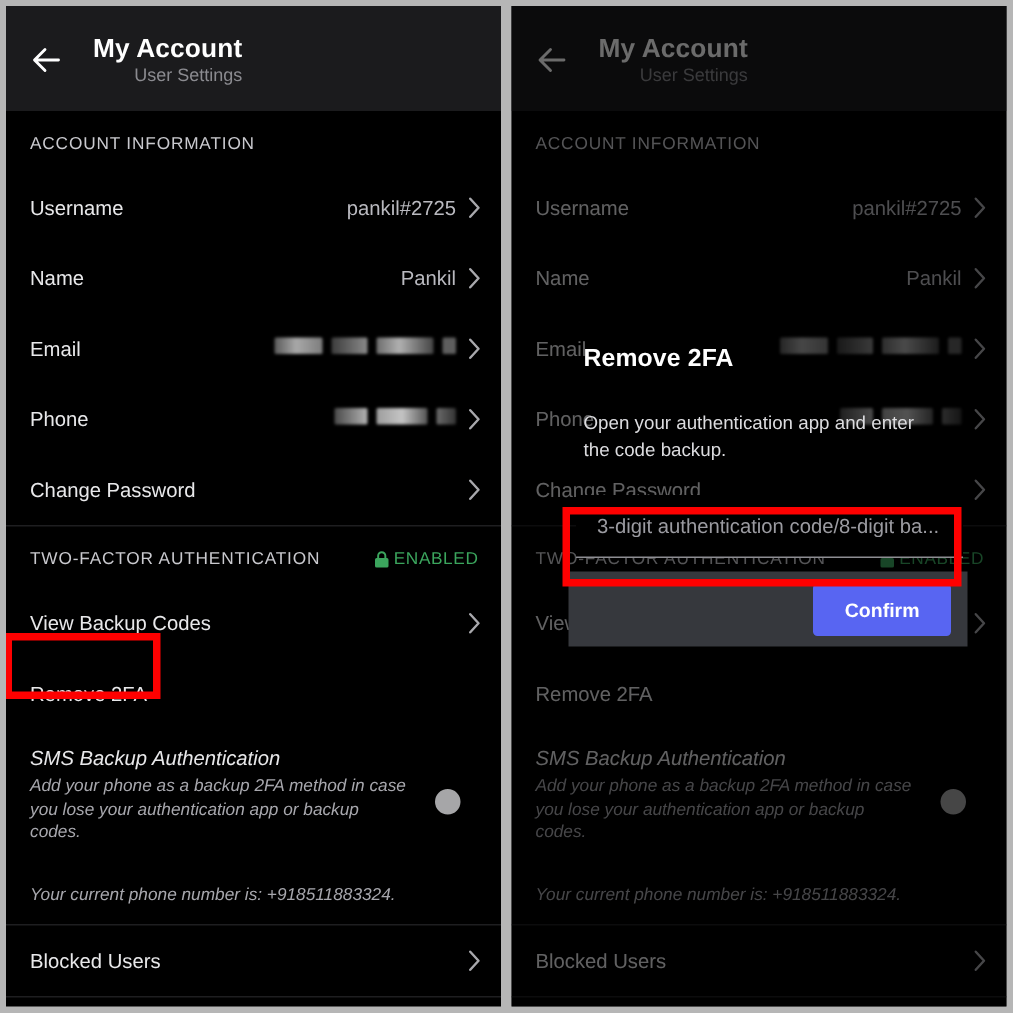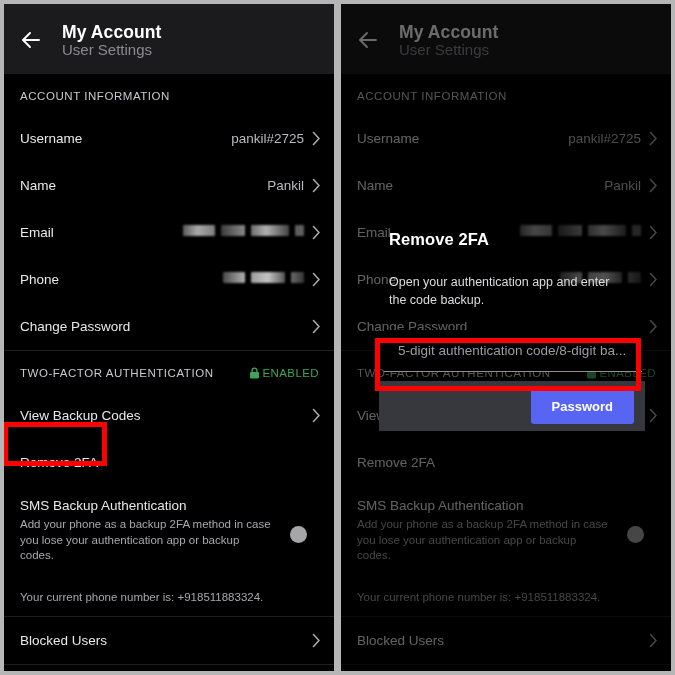--- a/index.html
+++ b/index.html
@@ -27,21 +27,21 @@
     height:70px;background:#1b1b1d;
     display:flex;align-items:center;padding-left:14px;box-sizing:border-box;
   }
   .back-ico{
     width:26px;height:26px;flex:0 0 auto;margin-right:18px;margin-top:2px;
     display:flex;align-items:center;justify-content:center;
   }
   .back-ico svg{display:block;}
   .apptitles{display:flex;flex-direction:column;justify-content:center;margin-top:1px;}
   .apptitle{font-size:17.5px;font-weight:bold;color:#ffffff;letter-spacing:.1px;line-height:20px;}
-  .appsub{font-size:15px;color:#8b8b90;line-height:14px;margin-top:1px;}
+  .appsub{font-size:12px;color:#8b8b90;line-height:14px;margin-top:1px;text-align:right;}
 
   
   .scroll{position:relative;}
   .sec-head{
     font-size:11.5px;color:#c9c9ce;letter-spacing:.55px;
     padding:16px 5px 13px 16px;
   }
   .sec-head.mgmt{padding-top:17px;}
   .hr{height:1px;background:#1e1e20;margin:0;}
 
@@ -64,21 +64,21 @@
     display:flex;align-items:center;justify-content:space-between;
     padding-right:15px;
   }
   .badge{display:flex;align-items:center;gap:3px;}
   .badge .lbl{font-size:11.5px;color:#3ba55d;letter-spacing:.4px;}
   .lock-ico{width:11px;height:12px;}
   .lock-ico svg{display:block;}
 
   
   .sms{padding:12px 16px 13px 16px;display:flex;align-items:flex-start;}
-  .sms-txt{flex:1 1 auto;padding-right:14px;}
+  .sms-txt{flex:1 1 auto;padding-right:14px;font-style:italic;}
   .sms-title{font-size:13.5px;color:#e8e8ea;margin-bottom:4px;}
   .sms-desc{font-size:11.5px;color:#a7a7ad;line-height:15.5px;}
   .sms-phone{font-size:11.5px;color:#a7a7ad;margin-top:27px;}
   .toggle{
     width:17px;height:17px;border-radius:50%;background:#a6a6a8;
     flex:0 0 auto;margin-top:28px;margin-right:11px;
   }
 
   
   .redbox{position:absolute;border:5px solid #fe0000;box-sizing:border-box;pointer-events:none;}
@@ -397,24 +397,24 @@
 
     </div>
 
     <div class="dim"></div>
 
     <div class="dialog">
       <div class="dlg-title">Remove 2FA</div>
       <div class="dlg-desc">Open your authentication app and enter the code backup.</div>
       <div class="dlg-inputwrap">
         <div class="dlg-input">
-          <span class="ph">5-digit authentication code/8-digit ba...</span>
+          <span class="ph">3-digit authentication code/8-digit ba...</span>
         </div>
       </div>
       <div class="dlg-actions">
-        <button class="btn-confirm">Password</button>
+        <button class="btn-confirm">Confirm</button>
       </div>
     </div>
 
     <div class="redbox" style="left:34px;top:334px;width:266px;height:53px;"></div>
   </div>
 
 </div>
 
 </body></html>

